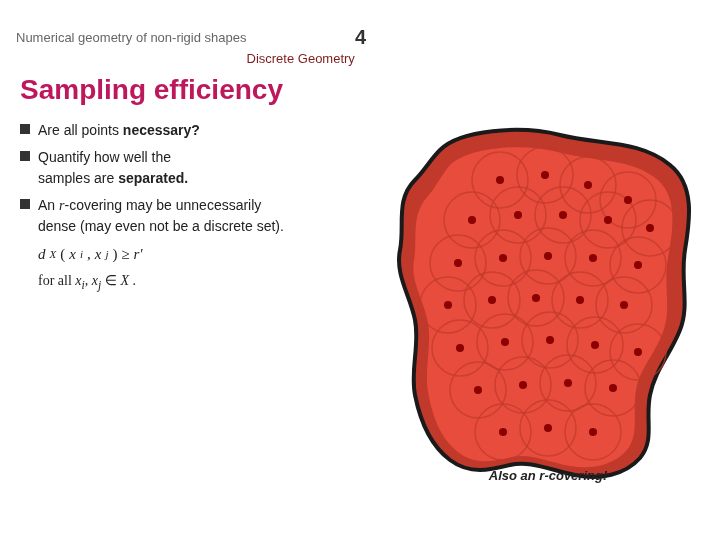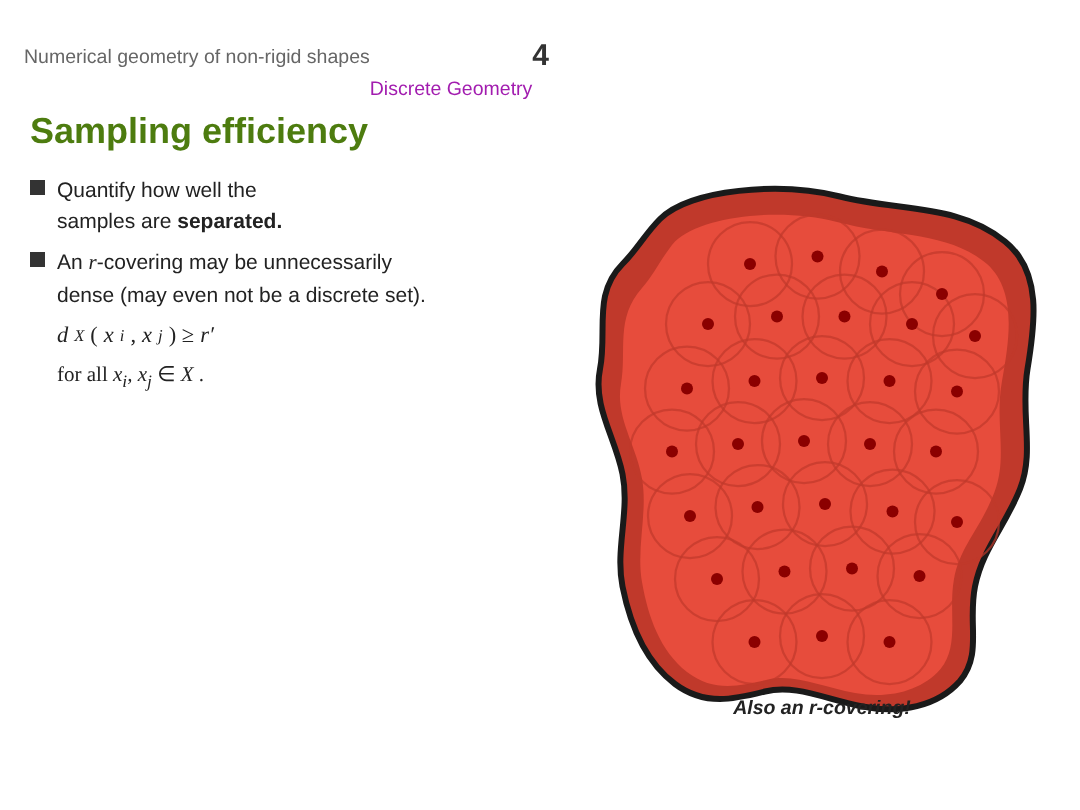--- a/index.html
+++ b/index.html
@@ -19,40 +19,40 @@
       font-size: 13px;
       color: #555;
     }
 
     .header-left {
       color: #666;
       font-size: 13px;
     }
 
     .header-center {
-      color: #a21caf;
+      color: #7f1d1d;
       font-size: 13px;
       margin-top: 43px;
     }
 
     .header-right {
       font-size: 20px;
       font-weight: bold;
       color: #333;
     }
 
     .slide-content {
       padding: 4px 20px 10px 20px;
       position: relative;
     }
 
     .slide-title {
-      font-size: 24px;
+      font-size: 28px;
       font-weight: bold;
-      color: #4d7c0f;
+      color: #be185d;
       margin-bottom: 14px;
     }
 
     .content-area {
       display: flex;
       gap: 10px;
     }
 
     .text-column {
       flex: 0 0 330px;
@@ -124,20 +124,26 @@
   <span class="header-center">Discrete Geometry</span>
   <span class="header-right">4</span>
 </div>
 
 <div class="slide-content">
   <div class="slide-title">Sampling efficiency</div>
 
   <div class="content-area">
     <div class="text-column">
 
+      <div class="bullet">
+        <div class="bullet-square"></div>
+        <div class="bullet-text">
+          Are all points <span class="bold">necessary?</span>
+        </div>
+      </div>
 
       <div class="bullet">
         <div class="bullet-square"></div>
         <div class="bullet-text">
           Quantify how well the<br>
           samples are <span class="bold">separated.</span>
         </div>
       </div>
 
       <div class="bullet">

